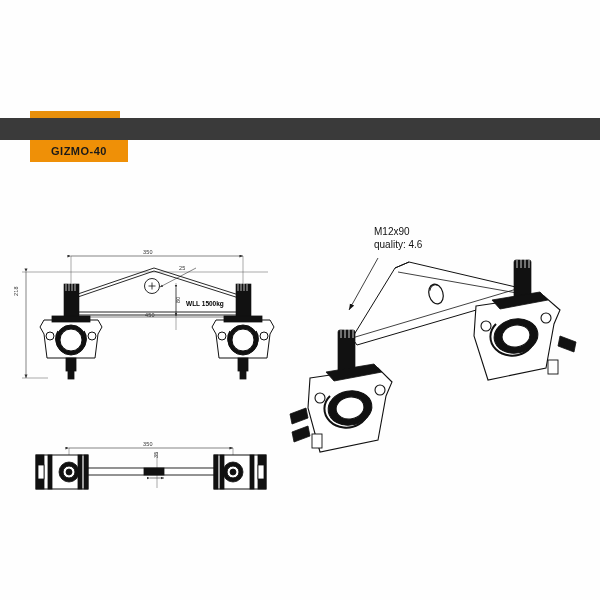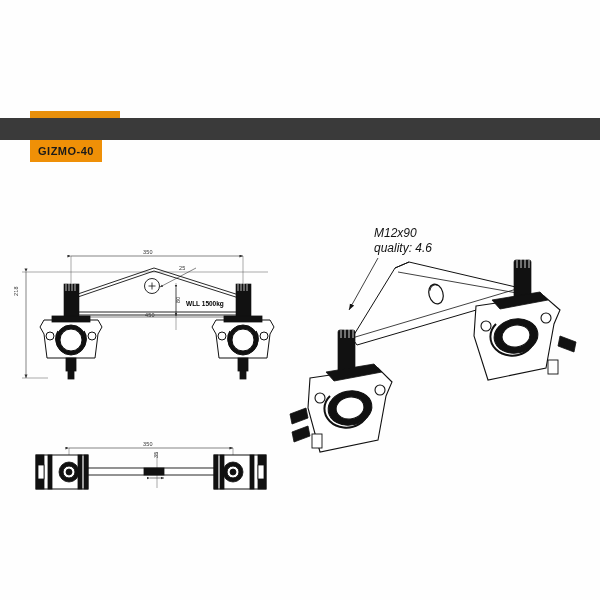--- a/index.html
+++ b/index.html
@@ -9,34 +9,34 @@
     font-family:"Liberation Sans", sans-serif;
     position:relative;
     overflow:hidden;
   }
   .page{position:absolute;inset:0;background:#fefefe;}
 
   
   .header-band{position:absolute;left:0;top:118px;width:600px;height:22px;background:#3a3a3a;}
   .brand-swatch{position:absolute;left:30px;top:111px;width:90px;height:8px;background:#e8900c;}
   .brand-label{
-    position:absolute;left:30px;top:140px;width:72px;height:22px;
+    position:absolute;left:30px;top:140px;width:98px;height:22px;
     background:#ef9007;color:#1a1a1a;
     font-size:11px;letter-spacing:.5px;font-weight:600;
     display:flex;align-items:center;justify-content:center;
   }
 
   
   .dwg{position:absolute;left:0;top:0;width:600px;height:600px;pointer-events:none;}
 
   .note{
     position:absolute;font-size:8.5px;color:#111;line-height:1.25;
     white-space:pre;
   }
-  .note-bolt{left:374px;top:226px;font-size:12px;font-style:italic;}
+  .note-bolt{left:374px;top:226px;font-size:10px;}
   .dim-t{position:absolute;font-size:5.5px;color:#333;letter-spacing:.2px;}
   .dim-350{left:143px;top:249px;}
   .dim-450{left:145px;top:312px;}
   .dim-25{left:179px;top:265px;}
   .dim-218{left:13px;top:296px;transform:rotate(-90deg);transform-origin:left top;}
   .dim-80{left:175px;top:303px;transform:rotate(-90deg);transform-origin:left top;}
   .dim-b350{left:143px;top:441px;}
   .dim-b35{left:153px;top:458px;transform:rotate(-90deg);transform-origin:left top;}
   .wll{position:absolute;left:186px;top:300px;font-size:6.5px;font-weight:700;color:#000;}
 </style>

